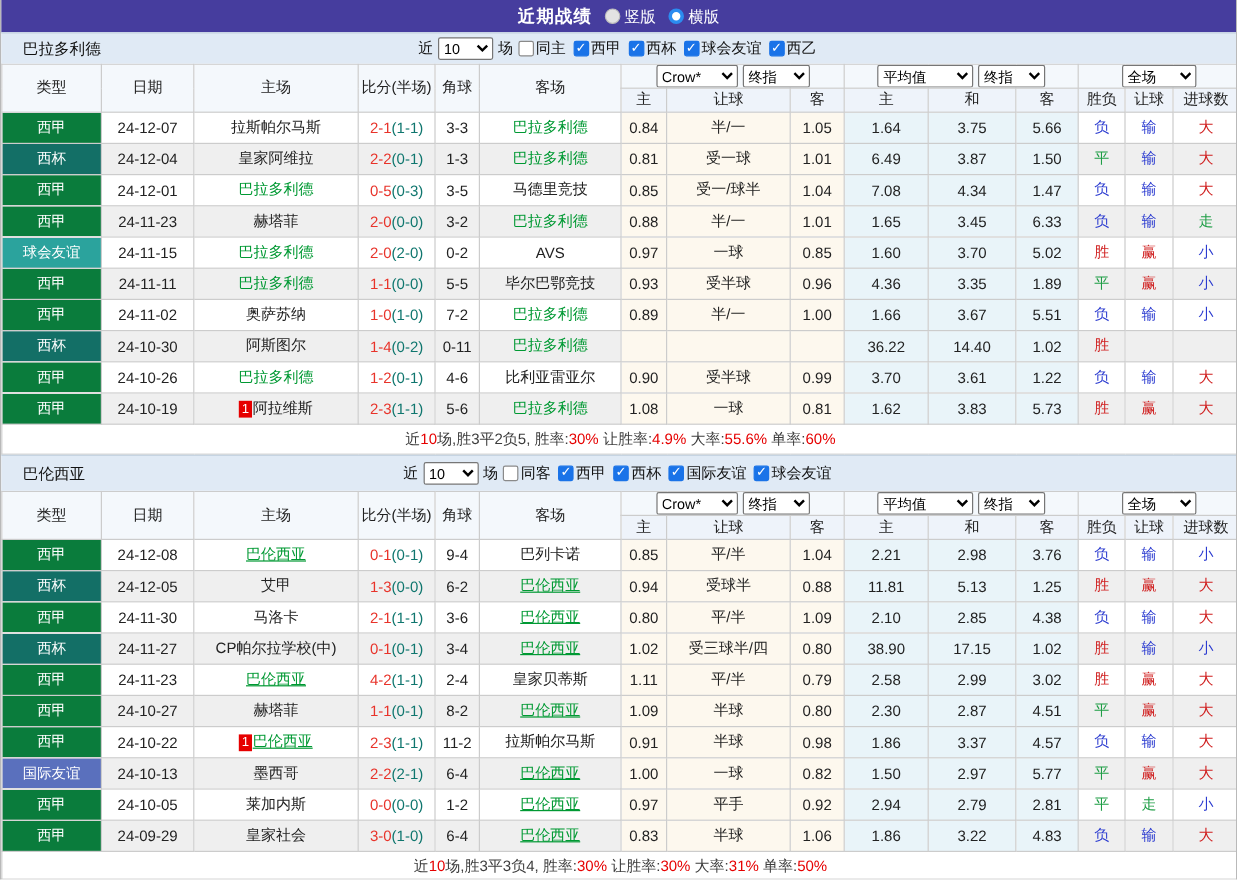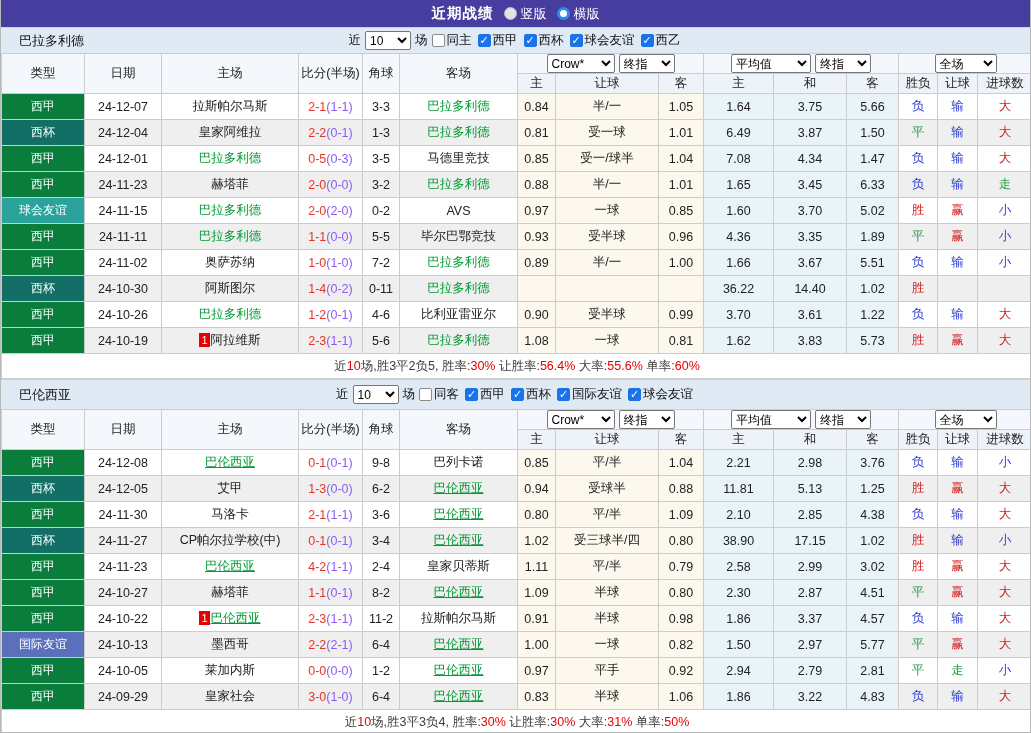--- a/index.html
+++ b/index.html
@@ -86,21 +86,21 @@
   .stripe-0 td.neutral { background: #efefef; }
   td.c-odds { background: #fdf8ee; margin-top: 16px; }
   td.c-avg  { background: #e9f4f9; }
   .team-self { color: #009933; text-decoration: none; cursor: pointer; }
   .team-self.u { text-decoration: underline; }
   .badge {
     display: inline-block; background: #e60000; color: #fff;
     font-size: 11px; line-height: 14px; padding: 0 2px; margin-right: 1px;
   }
   .score-red { color: #e8332a; }
-  .score-half { color: #8b5cf6; }
+  .score-half { color: #0f766e; }
   tfoot td { height: 25px; font-size: 12.5px; color: #3c3c3c; background: #fff; }
   tfoot .red { color: #e60000; }
 </style>
 </head>
 <body>
 
 <div class="page">
   <div class="topbar">
     <span class="title">近期战绩</span>
     <span class="radio-wrap">
@@ -350,21 +350,21 @@
             <td class="c-avg">1.62</td>
             <td class="c-avg">3.83</td>
             <td class="c-avg">5.73</td>
             <td class="neutral" style="color: rgb(208, 32, 32);">胜</td>
             <td class="neutral" style="color: rgb(208, 32, 32);">赢</td>
             <td class="neutral" style="color: rgb(208, 32, 32);">大</td>
           </tr>
         </tbody>
         <tfoot>
           <tr>
-            <td colspan="15"><span>近</span><span class="red">10</span><span>场,胜3平2负5, 胜率:</span><span class="red">30%</span><span> 让胜率:</span><span class="red">56.4%</span><span> 大率:</span><span class="red">55.6%</span><span> 单率:</span><span class="red">60%</span></td>
+            <td colspan="15"><span>近</span><span class="red">10</span><span>场,胜3平2负5, 胜率:</span><span class="red">30%</span><span> 让胜率:</span><span class="red">4.9%</span><span> 大率:</span><span class="red">55.6%</span><span> 单率:</span><span class="red">60%</span></td>
           </tr>
         </tfoot>
       </table>
       <div class="band tall">
         <span class="team">巴伦西亚</span>
         <span class="filters">
           <span>近</span>
           <select style="width: 46px;"><option>10</option></select>
           <span>场</span>
           <span class="cb-label">
@@ -430,21 +430,21 @@
             <th>让球</th>
             <th>进球数</th>
           </tr>
         </thead>
         <tbody>
           <tr class="stripe-1">
             <td class="c-type" style="background: rgb(10, 124, 60);">西甲</td>
             <td class="neutral">24-12-08</td>
             <td class="neutral"><span class="team-self u">巴伦西亚</span></td>
             <td class="neutral"><span class="score-red">0-1</span><span class="score-half">(0-1)</span></td>
-            <td class="neutral">9-8</td>
+            <td class="neutral">9-4</td>
             <td class="neutral"><span>巴列卡诺</span></td>
             <td class="c-odds">0.85</td>
             <td class="c-odds">平/半</td>
             <td class="c-odds">1.04</td>
             <td class="c-avg">2.21</td>
             <td class="c-avg">2.98</td>
             <td class="c-avg">3.76</td>
             <td class="neutral" style="color: rgb(43, 59, 208);">负</td>
             <td class="neutral" style="color: rgb(43, 59, 208);">输</td>
             <td class="neutral" style="color: rgb(43, 59, 208);">小</td>

